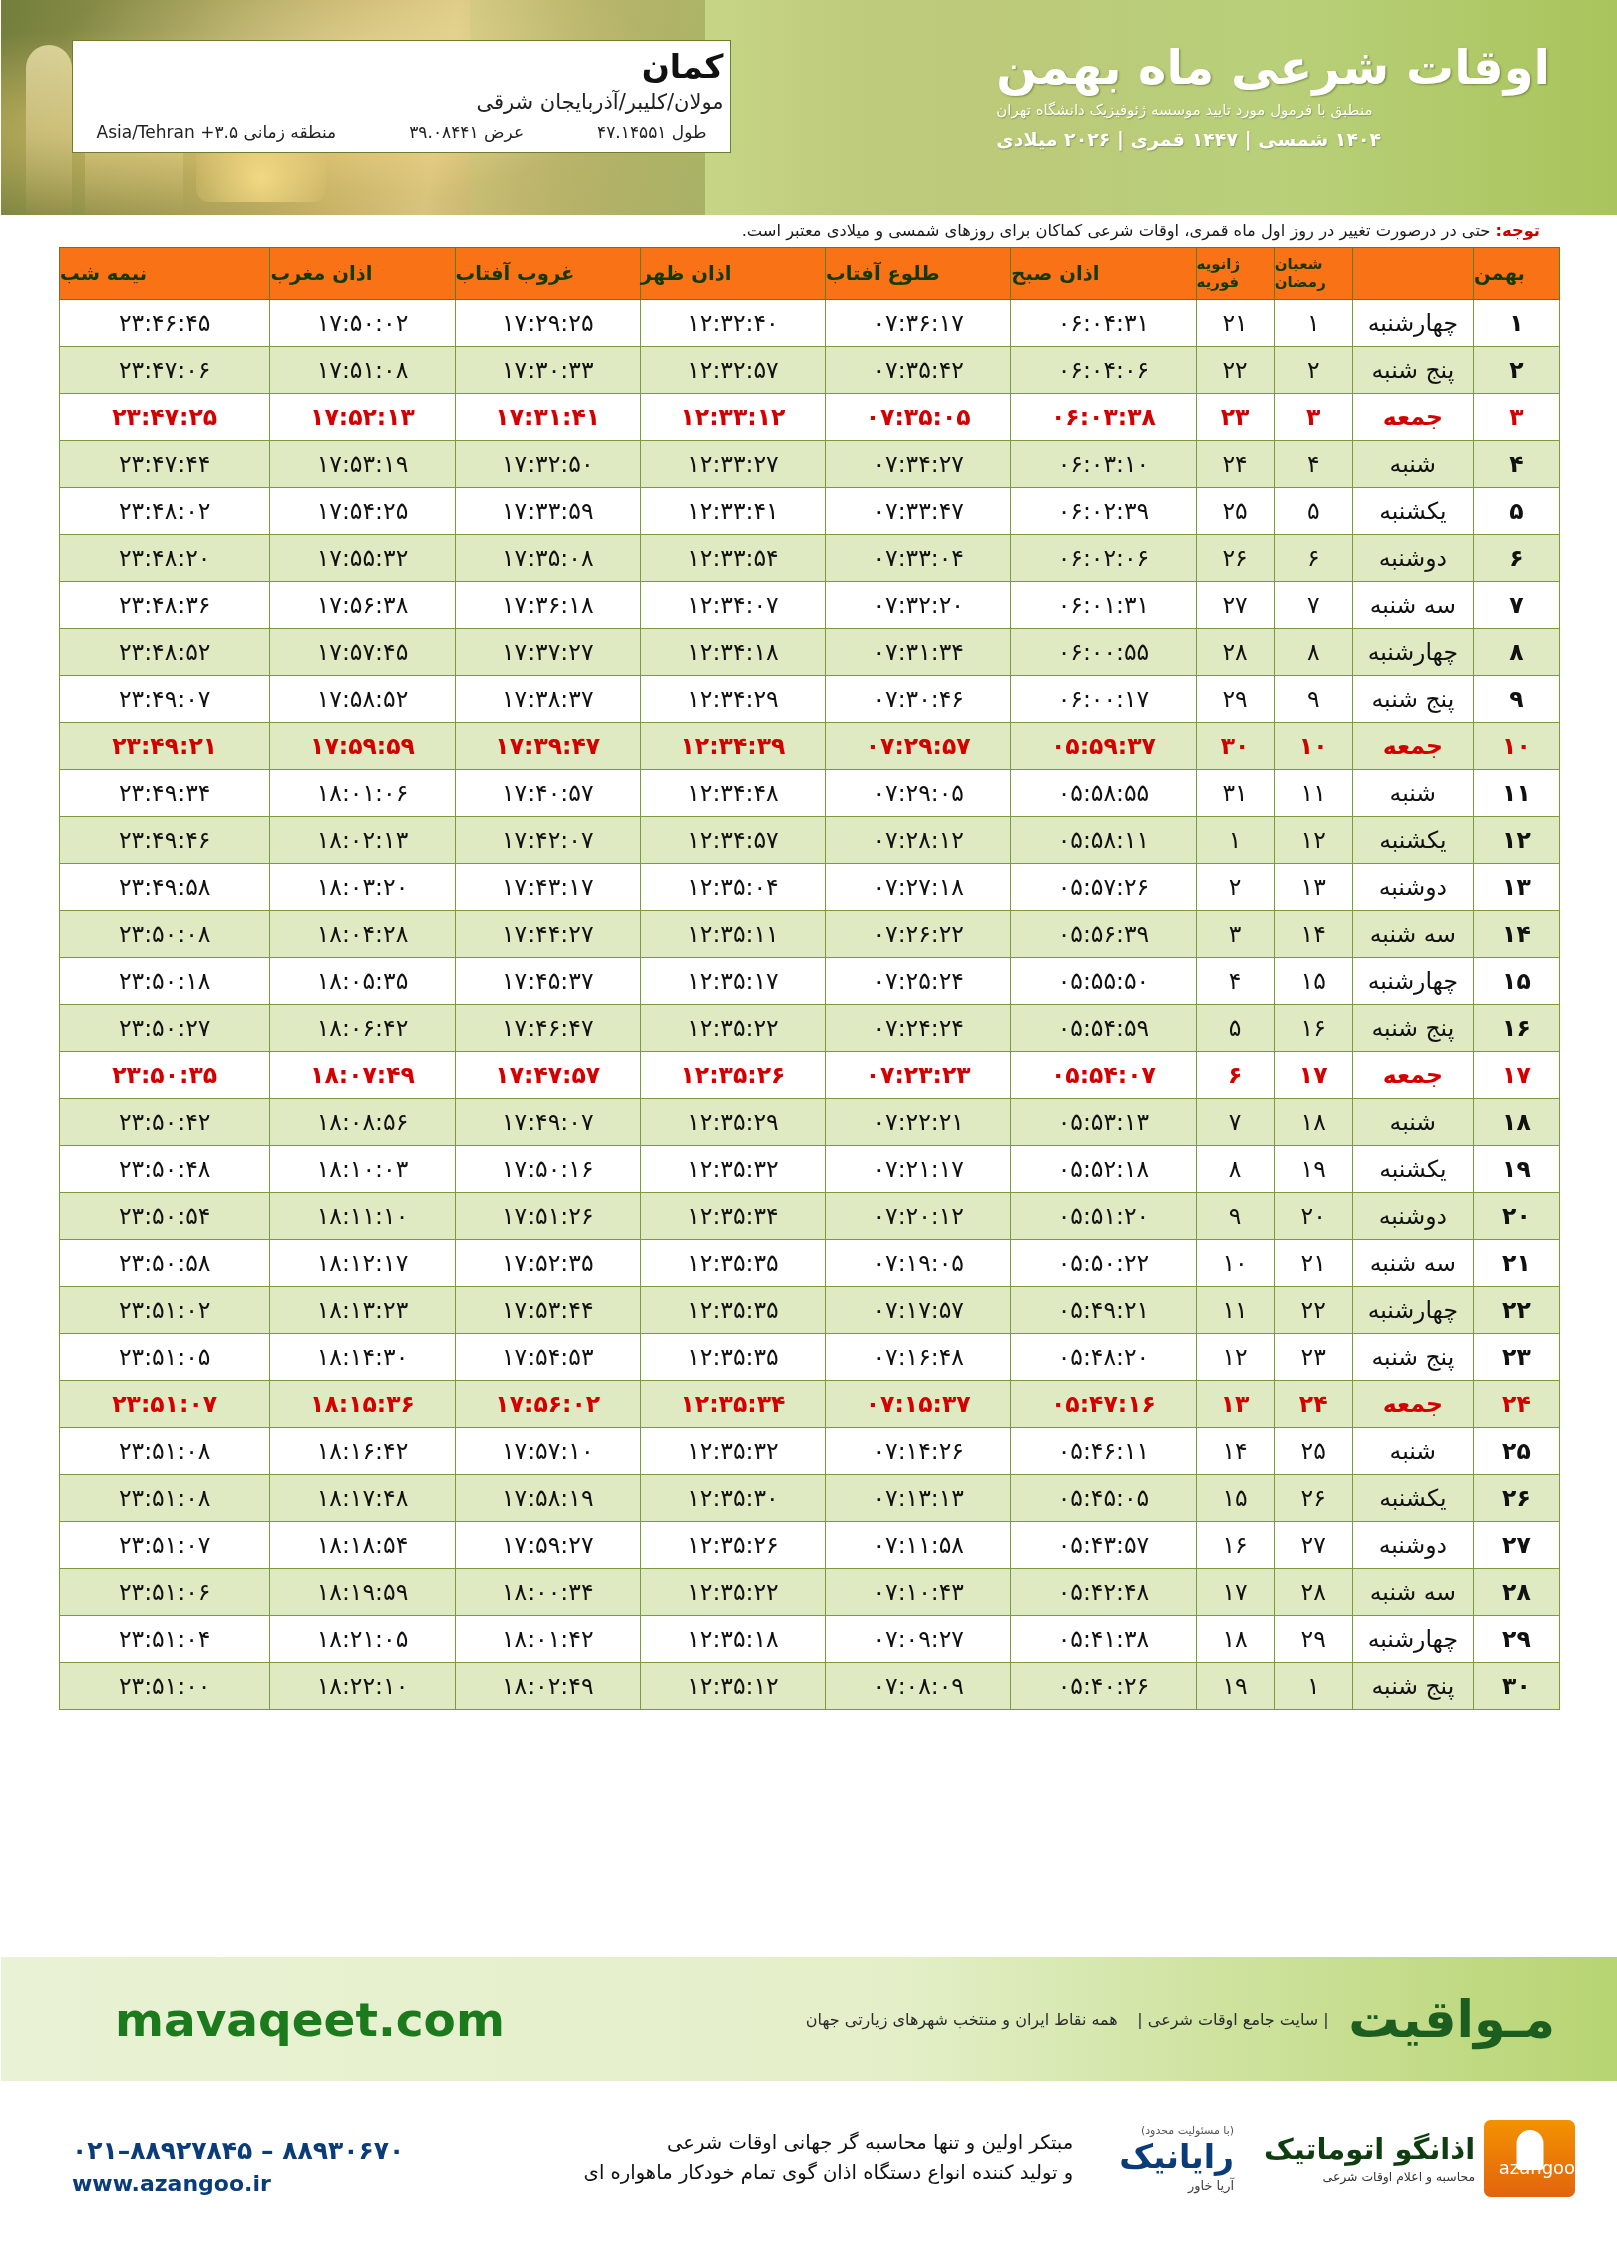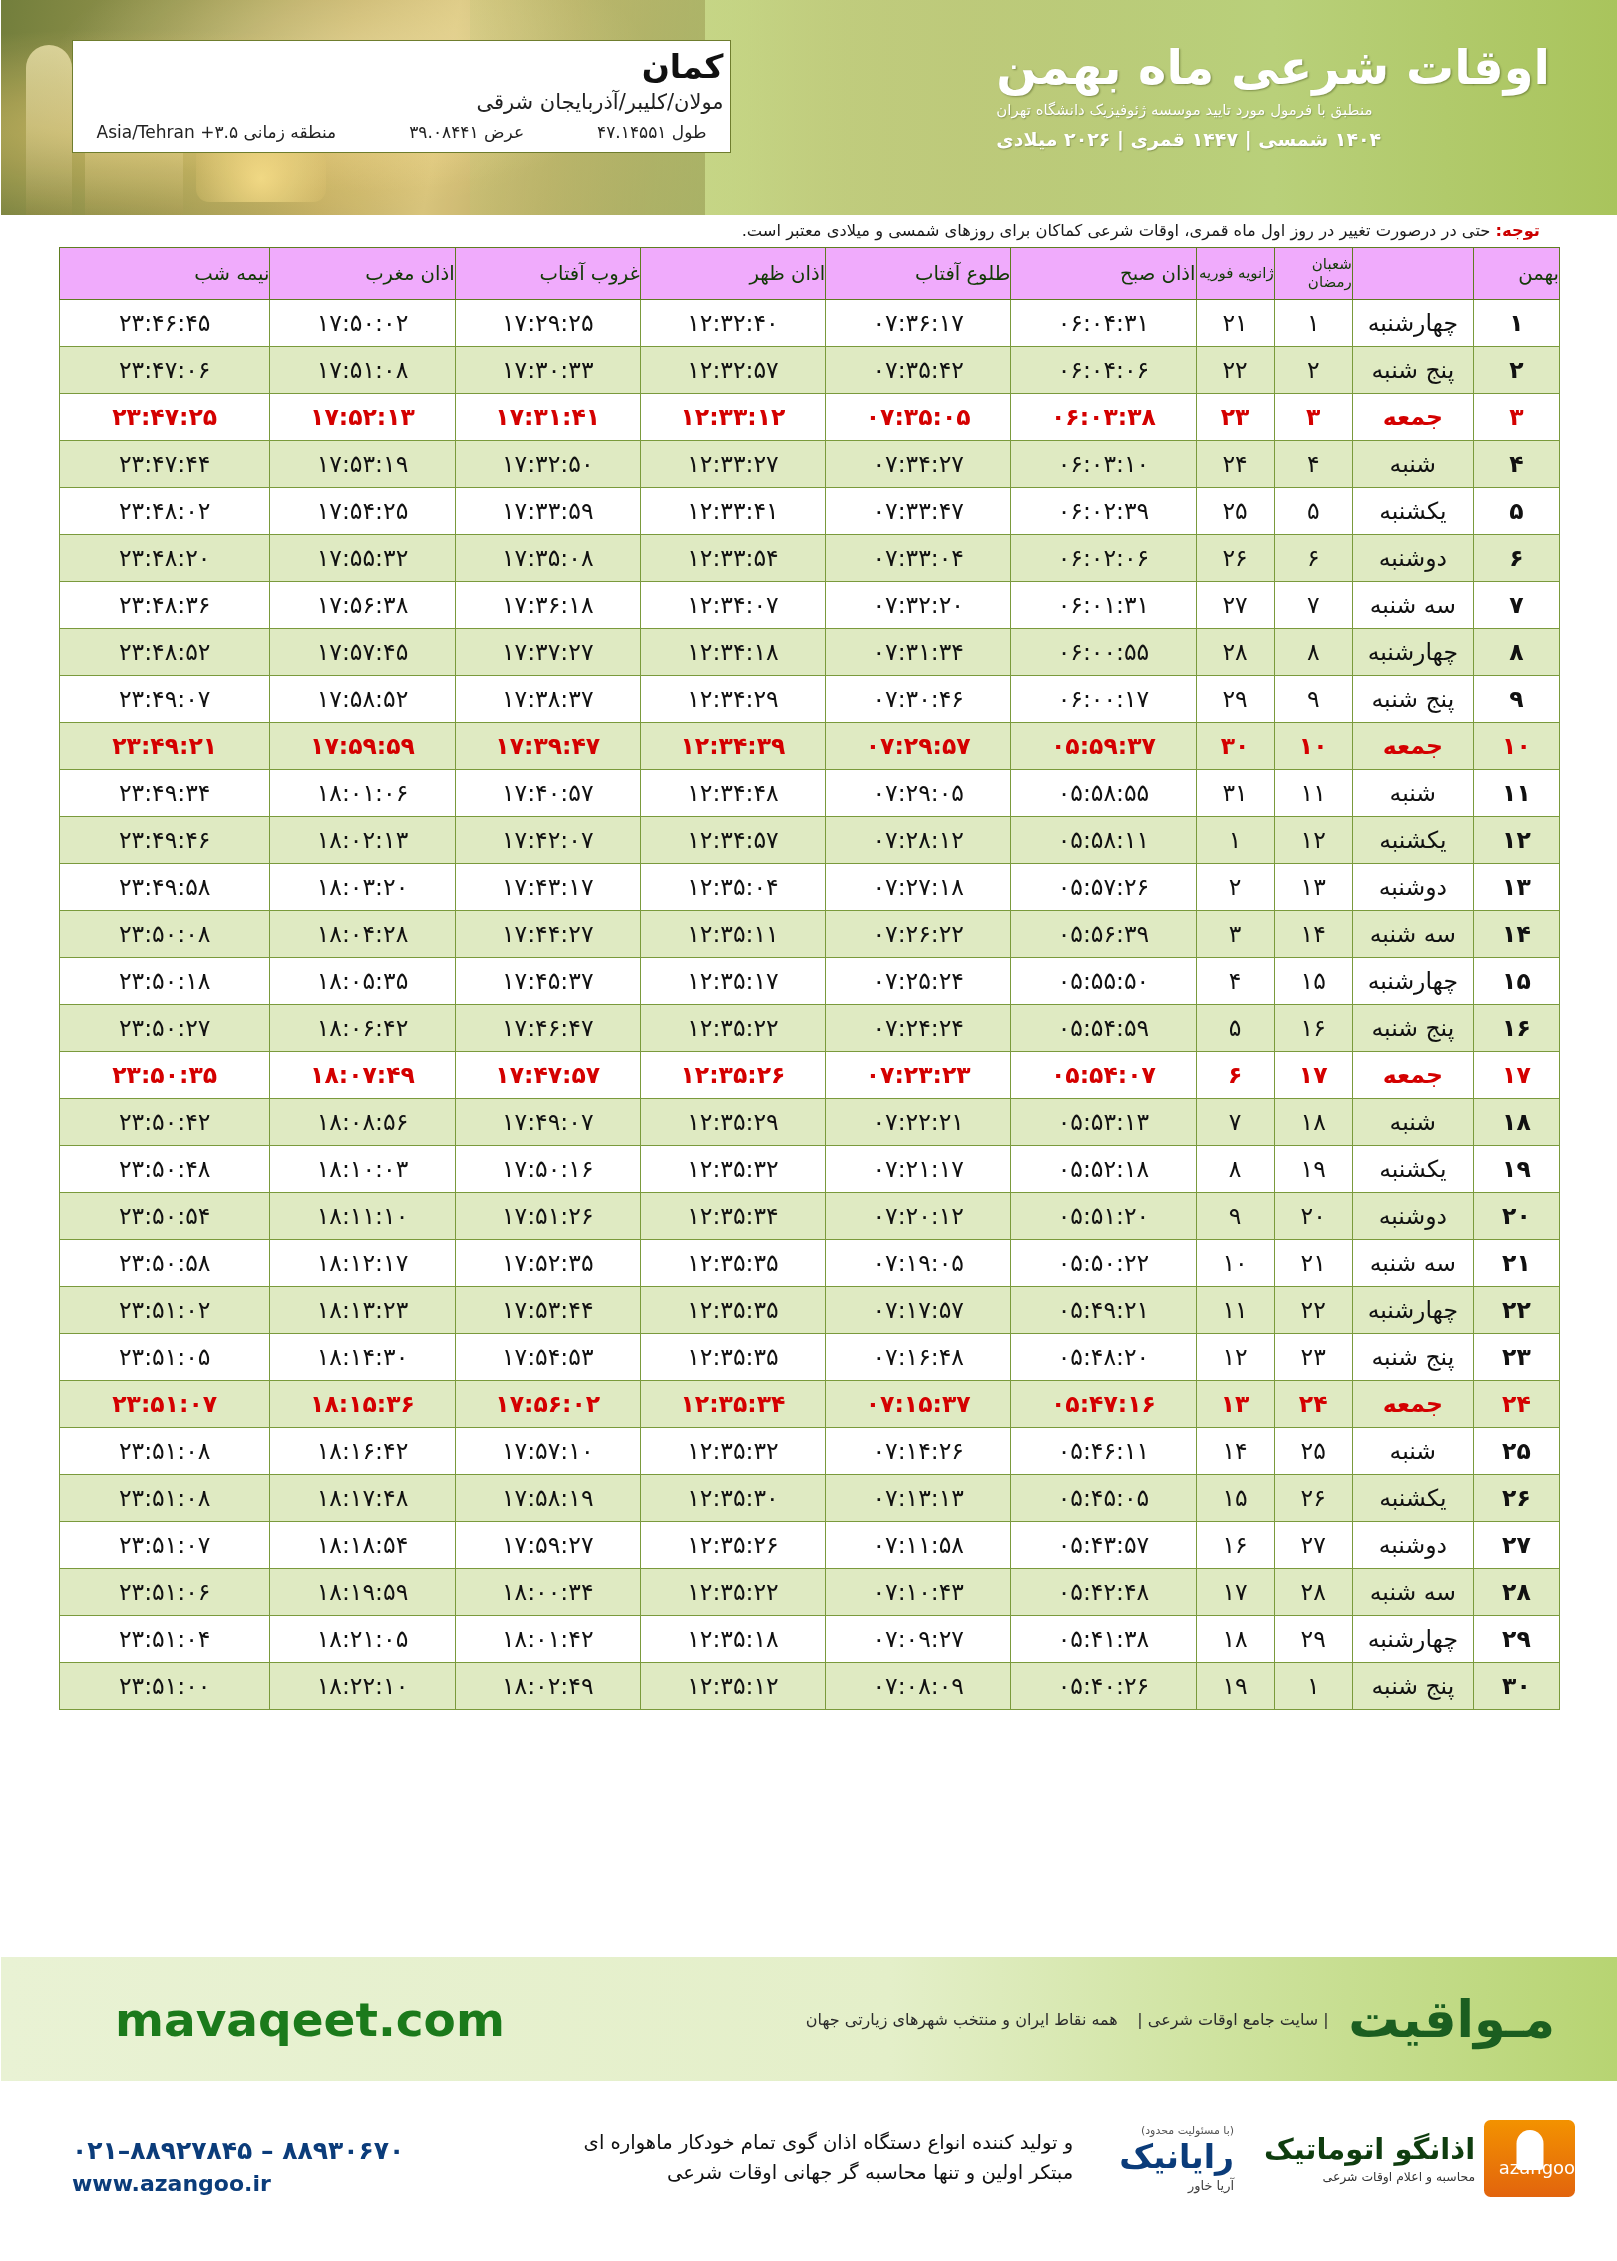--- a/index.html
+++ b/index.html
@@ -155,27 +155,27 @@
     left: 59px;
     width: 1501px;
   }
   table.prayer {
     border-collapse: collapse;
     width: 1501px;
     direction: rtl;
     table-layout: fixed;
   }
   table.prayer th {
-    background: #f0abfc;
+    background: #f97316;
     color: #123a06;
     font-size: 19.6px;
-    font-weight: normal;
+    font-weight: bold;
     height: 51px;
     border: 1.3px solid #5f7d20;
-    text-align: right;
+    text-align: left;
     padding: 0;
   }
   table.prayer th.th-small {
     font-size: 15px;
     line-height: 1.15;
   }
   table.prayer td {
     border: 1.3px solid #7a9a3c;
     text-align: center;
     font-size: 23.5px;
@@ -758,22 +758,22 @@
       </div>
     </div>
 
     <div class="rayanic">
       <div class="ray-badge">(با مسئولیت محدود)</div>
       <div class="ray-t1">رایانیک</div>
       <div class="ray-t2">آریا خاور</div>
     </div>
 
     <div class="footer-mid">
+      <div class="fm-line">مبتکر اولین و تنها محاسبه گر جهانی اوقات شرعی</div>
       <div class="fm-line">و تولید کننده انواع دستگاه اذان گوی تمام خودکار ماهواره ای</div>
-      <div class="fm-line">مبتکر اولین و تنها محاسبه گر جهانی اوقات شرعی</div>
     </div>
 
     <div class="footer-contact">
       <div class="fc-phone">۰۲۱–۸۸۹۲۷۸۴۵ – ۸۸۹۳۰۶۷۰</div>
       <div class="fc-web">www.azangoo.ir</div>
     </div>
   </div>
 </div>
 
 

